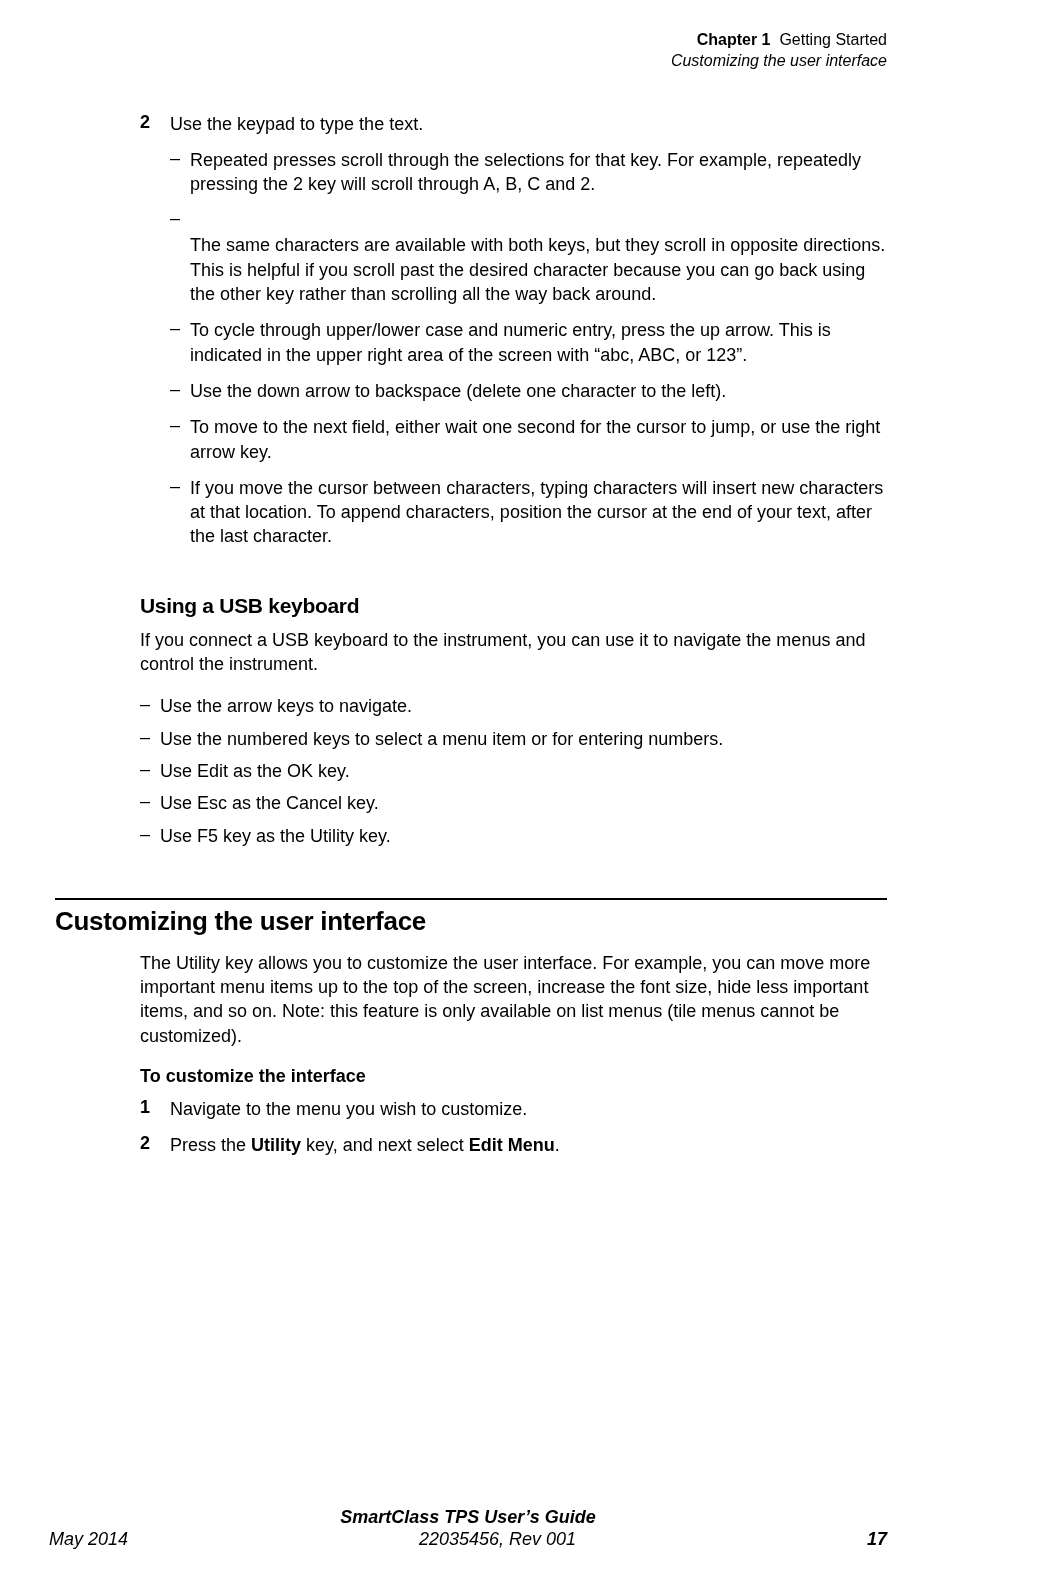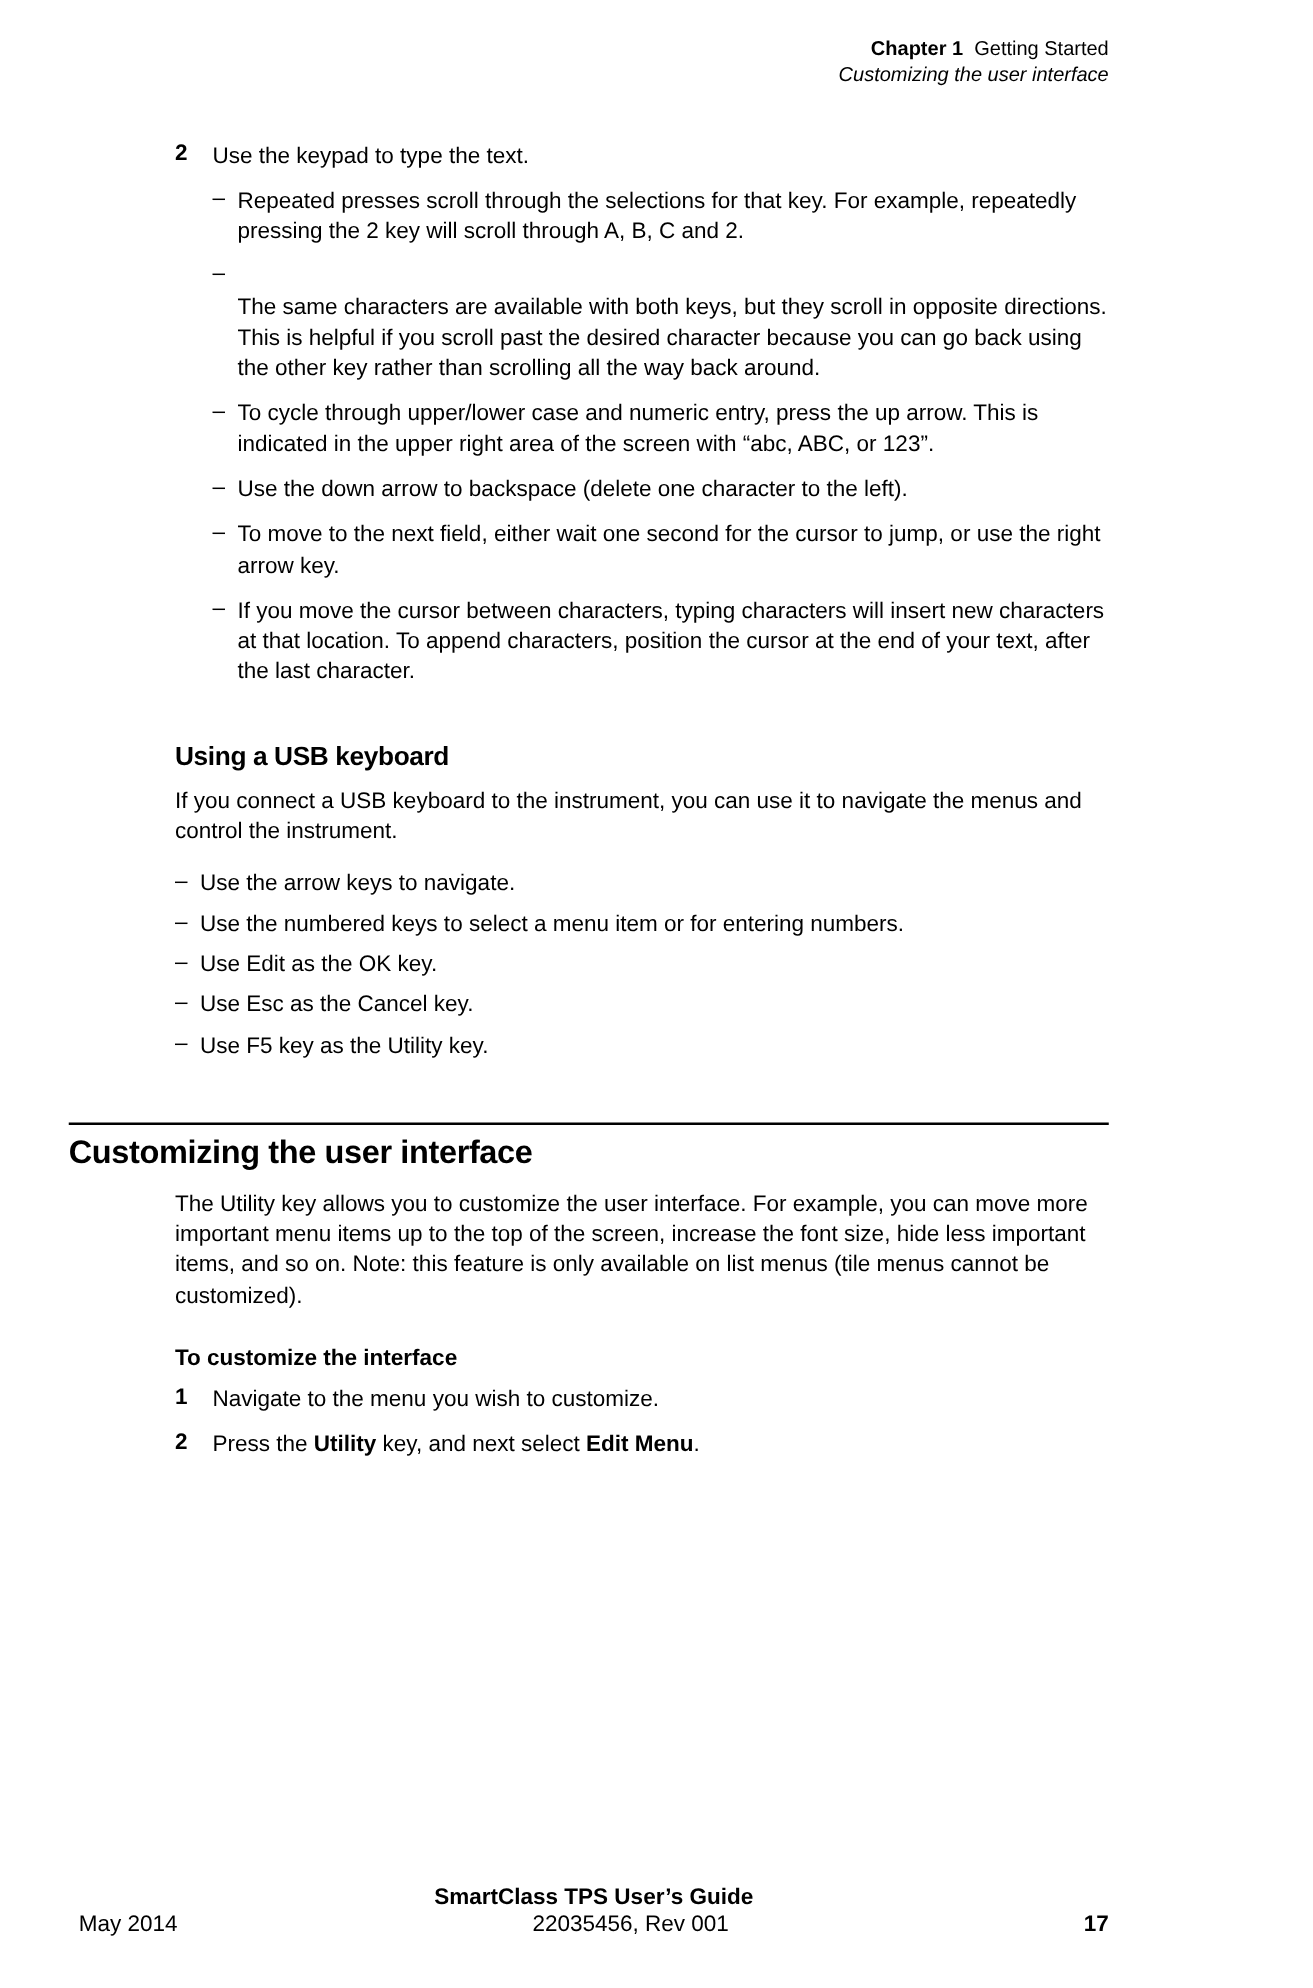--- a/index.html
+++ b/index.html
@@ -89,31 +89,32 @@
     font-family: Verdana, Geneva, sans-serif;
     font-weight: bold;
     font-size: 26px;
     margin: 0 0 14px 0;
     letter-spacing: -0.3px;
   }
   .subheading-small {
     font-family: Verdana, Geneva, sans-serif;
     font-weight: bold;
     font-size: 18px;
-    margin-top: 28px;
+    margin-top: 18px;
     margin-bottom: 10px;
   }
   .bold-inline { font-weight: bold; }
 
   .footer {
     position: absolute;
-    left: 63px;
+    left: 49px;
     right: 55px;
     bottom: 40px;
     font-size: 18px;
+    font-style: italic;
   }
   .footer-center {
     text-align: center;
     line-height: 1.3;
   }
   .footer-row {
     display: flex;
     justify-content: space-between;
     align-items: flex-end;
     gap: 12px;

